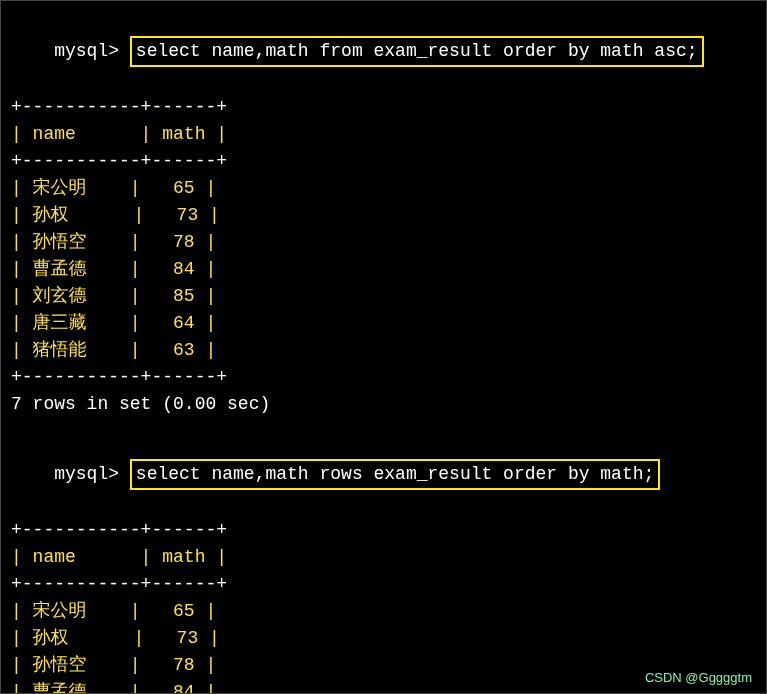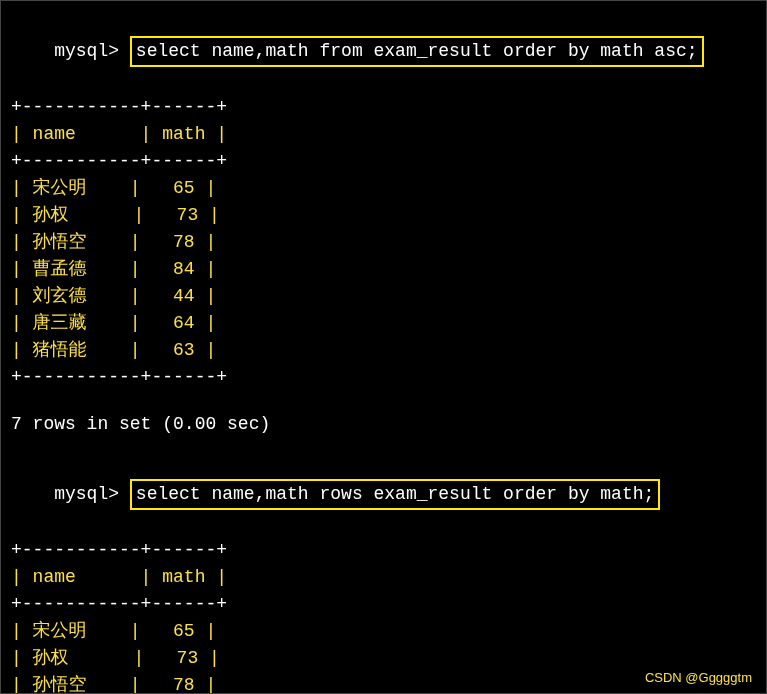--- a/index.html
+++ b/index.html
@@ -36,27 +36,26 @@
       color: #ffffff;
     }
     .table-row {
       white-space: pre;
       color: #fde047;
     }
     .status-line {
       white-space: pre;
       color: #ffffff;
       margin-bottom: 14px;
-      margin-top: 20px;
     }
     .watermark {
       position: absolute;
       bottom: 6px;
       right: 14px;
-      color: #fde047;
+      color: #86efac;
       font-size: 13px;
       font-family: sans-serif;
     }
     .section {
       margin-bottom: 2px;
       font-family: Liberation Mono, monospace;
     }
   </style>
 </head>
 <body>
@@ -65,21 +64,21 @@
   <div class="prompt-line">
     <span class="prompt">mysql&gt; </span><span class="highlight-box">select name,math from exam_result order by math asc;</span>
   </div>
   <div class="table-border">+-----------+------+</div>
   <div class="table-row">| name      | math |</div>
   <div class="table-border">+-----------+------+</div>
   <div class="table-row">| 宋公明    |   65 |</div>
   <div class="table-row">| 孙权      |   73 |</div>
   <div class="table-row">| 孙悟空    |   78 |</div>
   <div class="table-row">| 曹孟德    |   84 |</div>
-  <div class="table-row">| 刘玄德    |   44 |</div>
+  <div class="table-row">| 刘玄德    |   85 |</div>
   <div class="table-row">| 唐三藏    |   64 |</div>
   <div class="table-row">| 猪悟能    |   63 |</div>
   <div class="table-border">+-----------+------+</div>
   <div class="status-line">7 rows in set (0.00 sec)</div>
 </div>
 
 <div class="section">
   <div class="prompt-line">
     <span class="prompt">mysql&gt; </span><span class="highlight-box">select name,math rows exam_result order by math;</span>
   </div>

